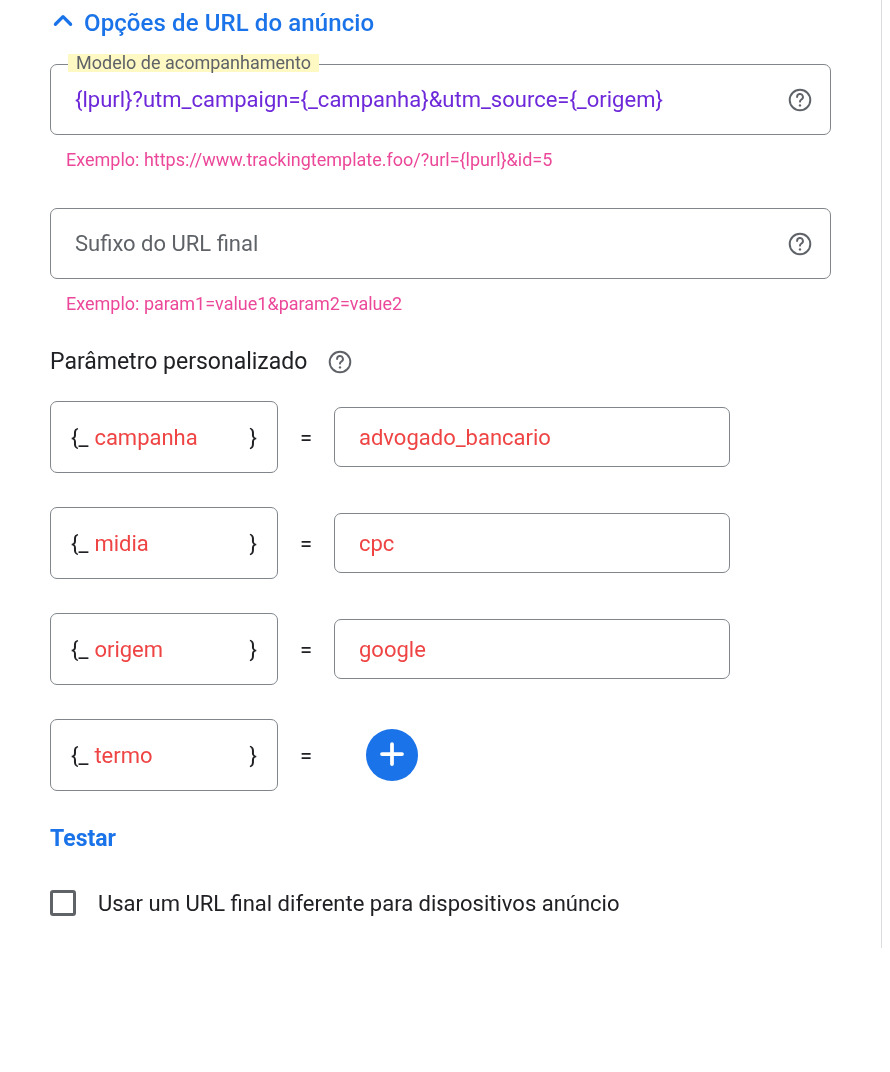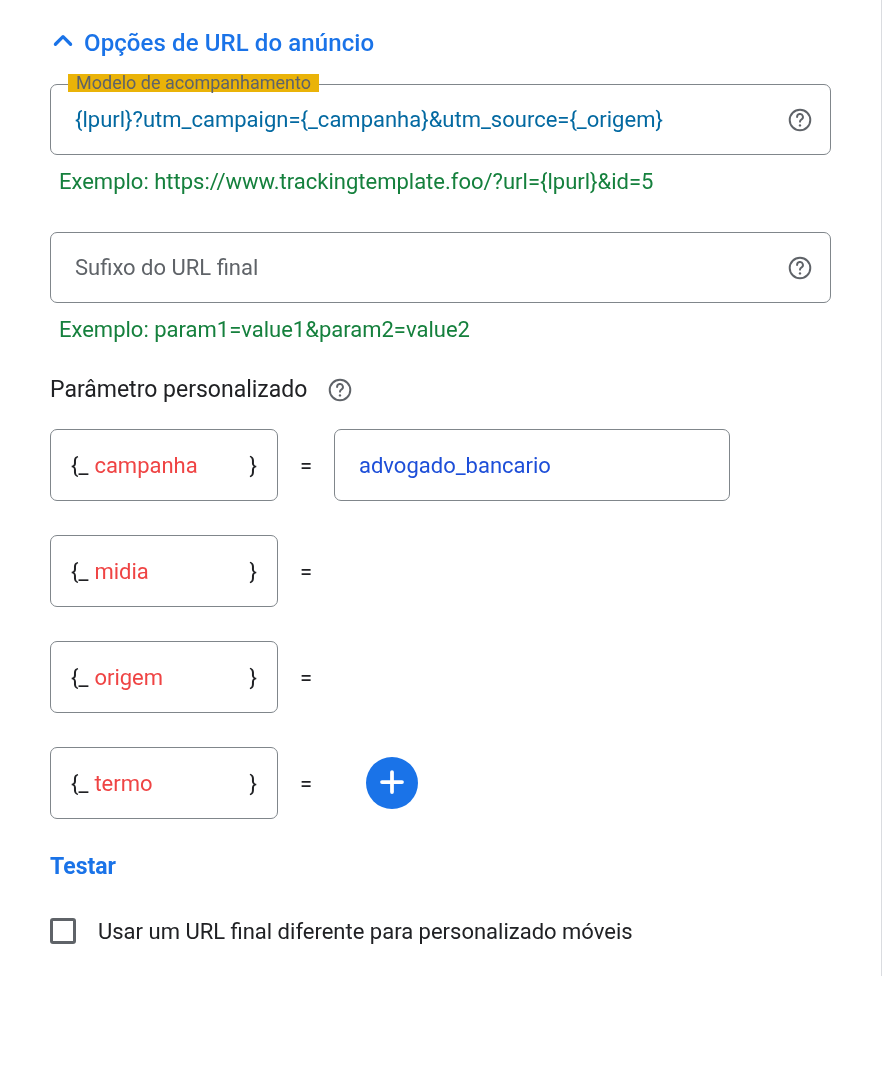--- a/index.html
+++ b/index.html
@@ -5,21 +5,21 @@
     * { box-sizing: border-box; }
     body {
       font-family: "Google Sans", Roboto, Arial, sans-serif;
       margin: 0;
       padding: 0;
       background: #fff;
       color: #202124;
       width: 890px;
     }
     .panel {
-      padding: 28px 0 32px 0;
+      padding: 8px 0 32px 0;
       border-right: 1px solid #dadce0;
       margin-right: 8px;
     }
     .section-header {
       display: flex;
       align-items: center;
       gap: 8px;
       padding: 0 0 18px 50px;
       cursor: pointer;
     }
@@ -37,33 +37,33 @@
       padding: 0 50px;
     }
     .field-wrap {
       position: relative;
       margin-top: 8px;
     }
     .field-wrap legend, .float-label {
       position: absolute;
       top: -10px;
       left: 18px;
-      background: #eab308;
+      background: #fef9c3;
       padding: 0 8px;
       color: #5f6368;
       font-size: 18px;
       line-height: 1;
     }
     .text-input {
       width: 100%;
       border: 1px solid #80868b;
       border-radius: 7px;
       font-size: 22px;
       padding: 22px 58px 22px 24px;
-      color: #0369a1;
+      color: #6d28d9;
       outline: none;
       font-family: inherit;
       overflow: hidden;
       text-overflow: ellipsis;
       white-space: nowrap;
     }
     .text-input::placeholder {
       color: #5f6368;
     }
     .help-icon {
@@ -73,23 +73,23 @@
       transform: translateY(-50%);
       color: #5f6368;
       cursor: pointer;
     }
     .help-icon svg, .inline-help svg {
       width: 26px;
       height: 26px;
       display: block;
     }
     .example-text {
-      color: #15803d;
-      font-size: 22px;
-      margin: 14px 0 34px 9px;
+      color: #ec4899;
+      font-size: 18px;
+      margin: 14px 0 34px 16px;
     }
     .subheading-row {
       display: flex;
       align-items: center;
       gap: 20px;
       margin-bottom: 26px;
     }
     .subheading {
       font-size: 23px;
       color: #202124;
@@ -128,25 +128,25 @@
     .param-key .suffix { margin-left: auto; }
     .eq {
       font-size: 22px;
       color: #202124;
       width: 16px;
       text-align: center;
     }
     .param-val {
       border: 1px solid #80868b;
       border-radius: 7px;
-      height: 72px;
+      height: 60px;
       width: 396px;
       font-size: 22px;
       padding: 0 24px;
-      color: #1d4ed8;
+      color: #ef4444;
       font-family: inherit;
       outline: none;
     }
     .last-row {
       display: flex;
       align-items: center;
     }
     .add-btn {
       margin-left: 32px;
       width: 52px;
@@ -254,29 +254,31 @@
       <input class="param-val" type="text" value="advogado_bancario" style="">
     </div>
 
     <div class="param-row">
       <div class="param-key">
         <span class="prefix">{_</span>
         <input class="key-input" type="text" value="midia" style="">
         <span class="suffix">}</span>
       </div>
       <span class="eq">=</span>
+      <input class="param-val" type="text" value="cpc" style="">
     </div>
 
     <div class="param-row">
       <div class="param-key">
         <span class="prefix">{_</span>
         <input class="key-input" type="text" value="origem" style="">
         <span class="suffix">}</span>
       </div>
       <span class="eq">=</span>
+      <input class="param-val" type="text" value="google" style="">
     </div>
 
     <div class="param-row last-row">
       <div class="param-key">
         <span class="prefix">{_</span>
         <input class="key-input" type="text" value="termo" style="">
         <span class="suffix">}</span>
       </div>
       <span class="eq">=</span>
       <button class="add-btn">
@@ -287,17 +289,17 @@
         </span>
       </button>
     </div>
 
     
     <span class="test-link">Testar</span>
 
     
     <div class="checkbox-row">
       <span class="checkbox"></span>
-      <span class="checkbox-label">Usar um URL final diferente para personalizado móveis</span>
+      <span class="checkbox-label">Usar um URL final diferente para dispositivos anúncio</span>
     </div>
 
   </div>
 </div>
 
 </body></html>

